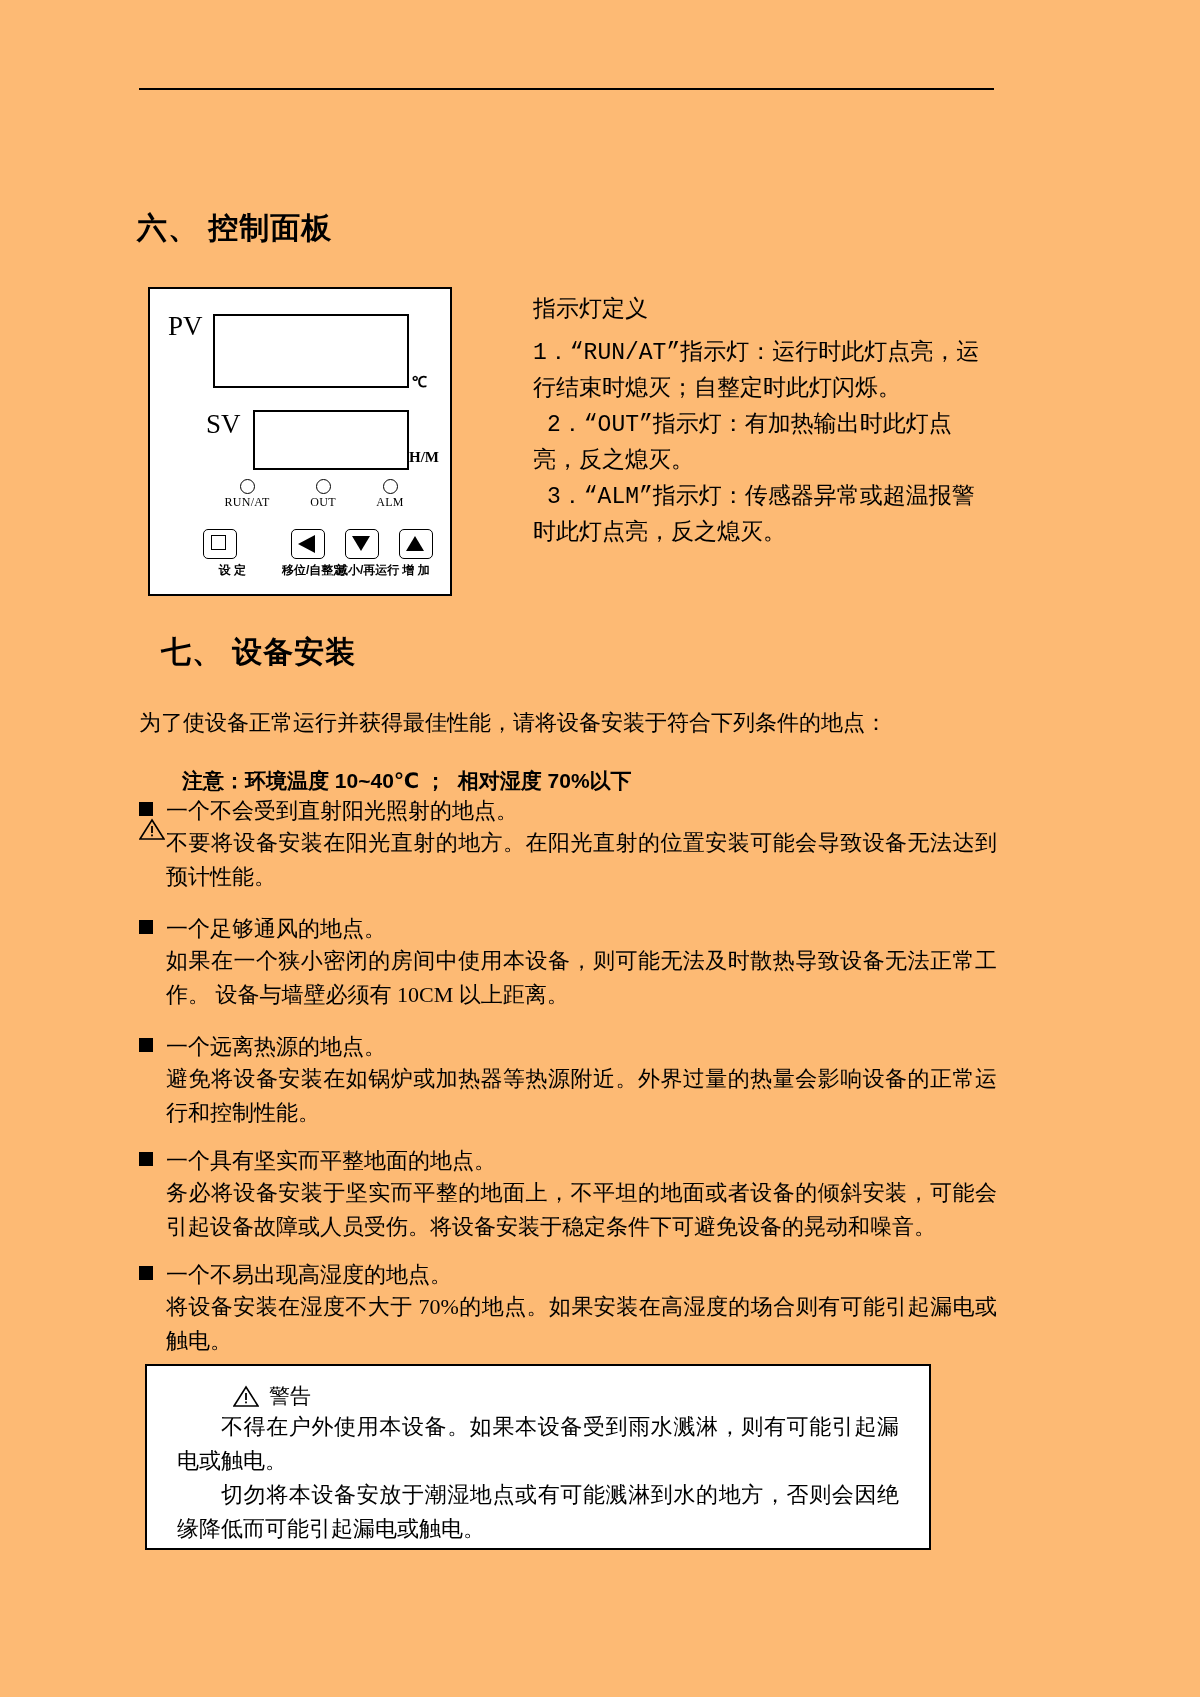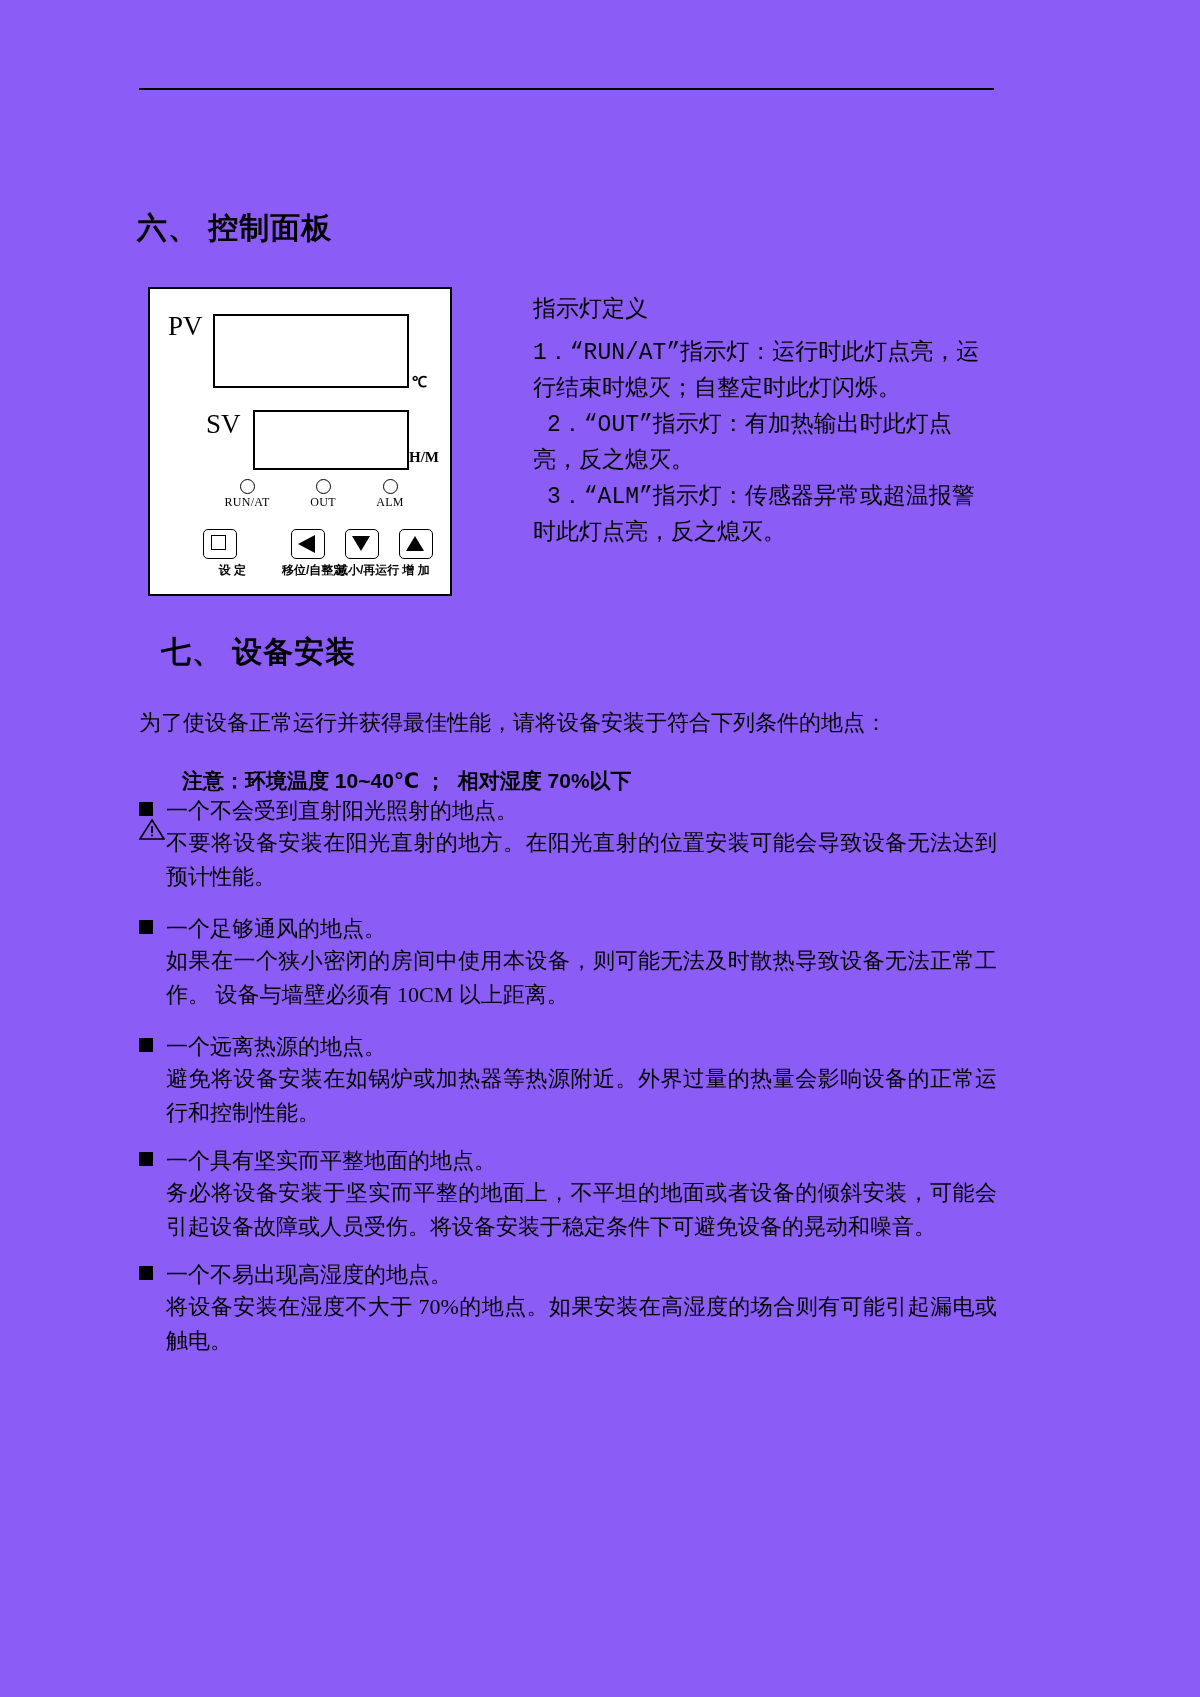--- a/index.html
+++ b/index.html
@@ -9,21 +9,21 @@
   }
   body {
     font-family: "Liberation Serif", "DejaVu Serif", serif;
     color: #000000;
   }
   .page {
     position: relative;
     width: 1200px;
     height: 1697px;
     margin: 0 auto;
-    background: #8b5cf6;
+    background: #fdba74;
     overflow: hidden;
   }
   .header-rule {
     position: absolute;
     left: 139px;
     top: 88px;
     width: 855px;
     height: 0;
     border-top: 2px solid #000;
   }
@@ -368,14 +368,28 @@
   </div>
 
   <div class="bullet-block" id="blk-5">
     <div class="bullet-head">
       <span class="sq"></span>
       <span>一个不易出现高湿度的地点。</span>
     </div>
     <div class="bullet-body">将设备安装在湿度不大于 70%的地点。如果安装在高湿度的场合则有可能引起漏电或触电。</div>
   </div>
 
+  <div class="warn-box">
+    <div class="warn-title">
+      <span class="warn-tri">
+        <svg width="26" height="23" viewBox="0 0 26 23">
+          <polygon points="13,2 25,21 1,21" fill="none" stroke="#000" stroke-width="1.6"></polygon>
+          <rect x="12.1" y="8" width="1.8" height="7" fill="#000"></rect>
+          <rect x="12.1" y="16.5" width="1.8" height="1.8" fill="#000"></rect>
+        </svg>
+      </span>
+      <span>警告</span>
+    </div>
+    <div class="warn-para">不得在户外使用本设备。如果本设备受到雨水溅淋，则有可能引起漏电或触电。</div>
+    <div class="warn-para">切勿将本设备安放于潮湿地点或有可能溅淋到水的地方，否则会因绝缘降低而可能引起漏电或触电。</div>
+  </div>
 
 </div>
 
 </body></html>

